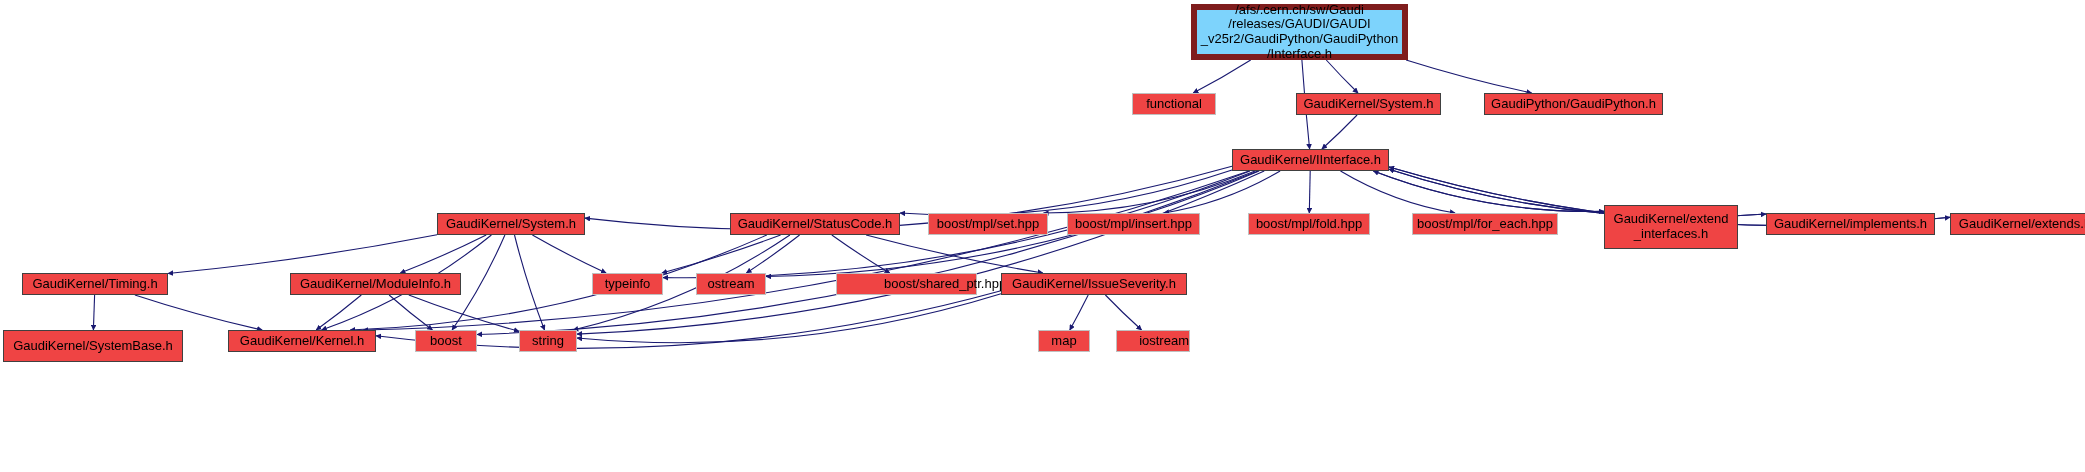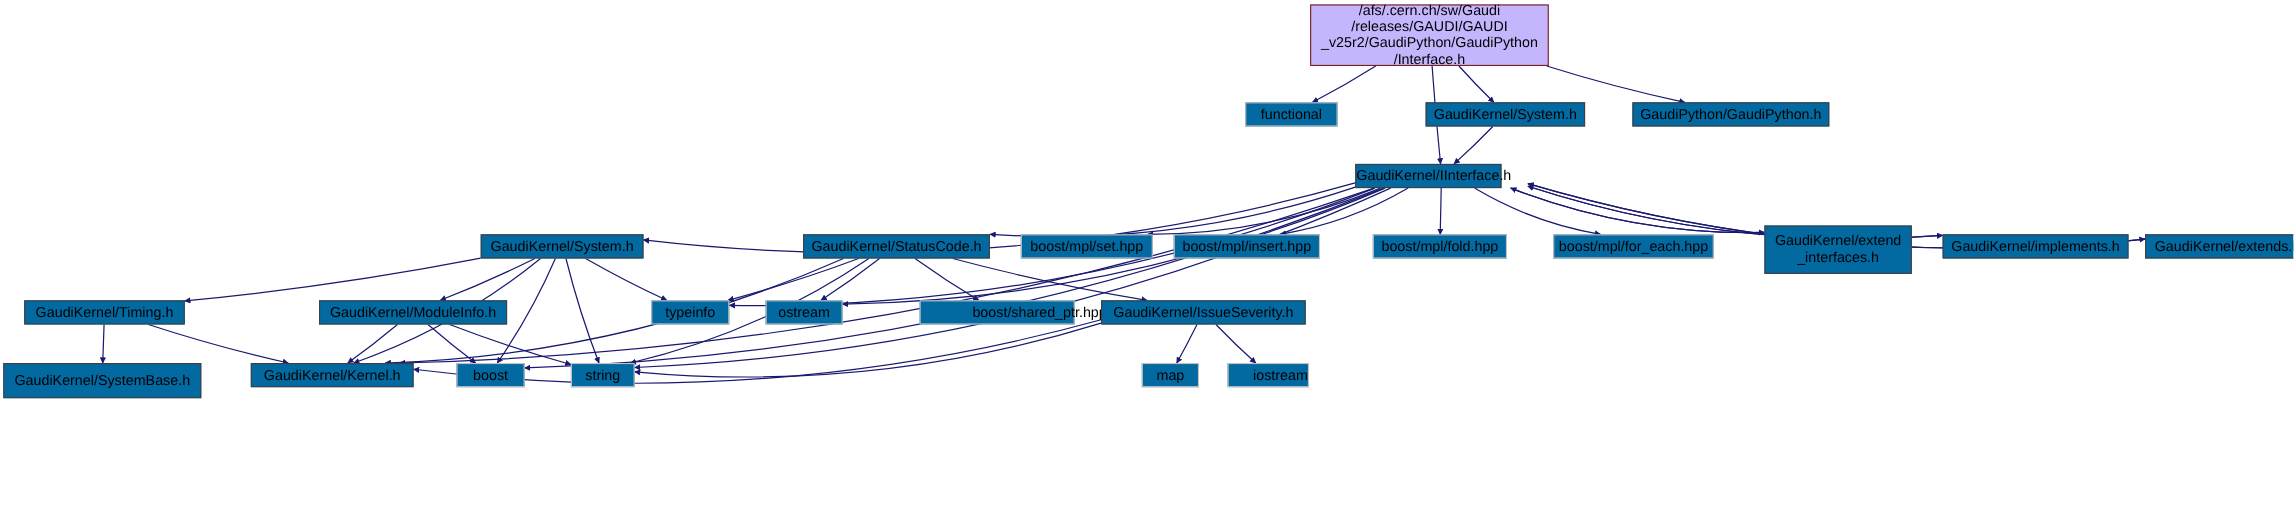--- a/index.html
+++ b/index.html
@@ -1,22 +1,22 @@
 <!DOCTYPE html>
 <html><head>
 <meta charset="utf-8">
 <style>
   html,body{margin:0;padding:0;background:#ffffff;}
   body{font-family:"Liberation Sans","DejaVu Sans",sans-serif;}
   #graph-canvas{position:relative;width:2085px;height:472px;overflow:hidden;background:#ffffff;}
   #edge-layer{position:absolute;left:0;top:0;width:2085px;height:472px;}
-  .gnode{position:absolute;box-sizing:border-box;background:#0369a1;display:flex;align-items:center;justify-content:center;text-align:center;line-height:1.12;color:#000000;white-space:pre;}
+  .gnode{position:absolute;box-sizing:border-box;background:#ef4444;display:flex;align-items:center;justify-content:center;text-align:center;line-height:1.12;color:#000000;white-space:pre;}
   .gnode.sys{border:1px solid #c0c0c0;}
   .gnode.local{border:1px solid #404040;}
-  .gnode.root{border:1px solid #7f1d1d;background:#c4b5fd;}
+  .gnode.root{border:6px solid #7f1d1d;background:#7dd3fc;}
   .gnode .lbl{display:block;width:100%;}
 </style>
 </head>
 <body>
 
 <div id="graph-canvas">
   <svg id="edge-layer" viewBox="0 0 2085 472" preserveAspectRatio="none">
     <defs>
       <marker id="arrow" viewBox="0 0 10 10" refX="9" refY="5" markerWidth="5.2" markerHeight="5.2" orient="auto-start-reverse">
         <path d="M 0 0 L 10 5 L 0 10 z" fill="#191970"></path>
@@ -69,21 +69,21 @@
       </g>
   </svg>
   <div id="nodes">
       <div class="gnode root" style="left: 1191px; top: 4px; width: 217px; height: 56px; font-size: 13px;"><span class="lbl">/afs/.cern.ch/sw/Gaudi
 /releases/GAUDI/GAUDI
 _v25r2/GaudiPython/GaudiPython
 /Interface.h</span></div>
       <div class="gnode sys" style="left: 1132px; top: 93px; width: 84px; height: 22px; font-size: 13px;"><span class="lbl">functional</span></div>
       <div class="gnode local" style="left: 1296px; top: 93px; width: 145px; height: 22px; font-size: 13px;"><span class="lbl">GaudiKernel/System.h</span></div>
       <div class="gnode local" style="left: 1484px; top: 93px; width: 179px; height: 22px; font-size: 13px;"><span class="lbl">GaudiPython/GaudiPython.h</span></div>
-      <div class="gnode local" style="left: 1232px; top: 149px; width: 133px; height: 22px; font-size: 13px;"><span class="lbl">GaudiKernel/IInterface.h</span></div>
+      <div class="gnode local" style="left: 1232px; top: 149px; width: 157px; height: 22px; font-size: 13px;"><span class="lbl">GaudiKernel/IInterface.h</span></div>
       <div class="gnode local" style="left: 437px; top: 213px; width: 148px; height: 22px; font-size: 13px;"><span class="lbl">GaudiKernel/System.h</span></div>
       <div class="gnode local" style="left: 730px; top: 213px; width: 170px; height: 22px; font-size: 13px;"><span class="lbl">GaudiKernel/StatusCode.h</span></div>
       <div class="gnode sys" style="left: 928px; top: 213px; width: 120px; height: 22px; font-size: 13px;"><span class="lbl">boost/mpl/set.hpp</span></div>
       <div class="gnode sys" style="left: 1067px; top: 213px; width: 133px; height: 22px; font-size: 13px;"><span class="lbl">boost/mpl/insert.hpp</span></div>
       <div class="gnode sys" style="left: 1248px; top: 213px; width: 122px; height: 22px; font-size: 13px;"><span class="lbl">boost/mpl/fold.hpp</span></div>
       <div class="gnode sys" style="left: 1412px; top: 213px; width: 146px; height: 22px; font-size: 13px;"><span class="lbl">boost/mpl/for_each.hpp</span></div>
       <div class="gnode local" style="left: 1604px; top: 205px; width: 134px; height: 44px; font-size: 13px;"><span class="lbl">GaudiKernel/extend
 _interfaces.h</span></div>
       <div class="gnode local" style="left: 1766px; top: 213px; width: 169px; height: 22px; font-size: 13px;"><span class="lbl">GaudiKernel/implements.h</span></div>
       <div class="gnode local" style="left: 1950px; top: 213px; width: 150px; height: 22px; font-size: 13px;"><span class="lbl">GaudiKernel/extends.h</span></div>

